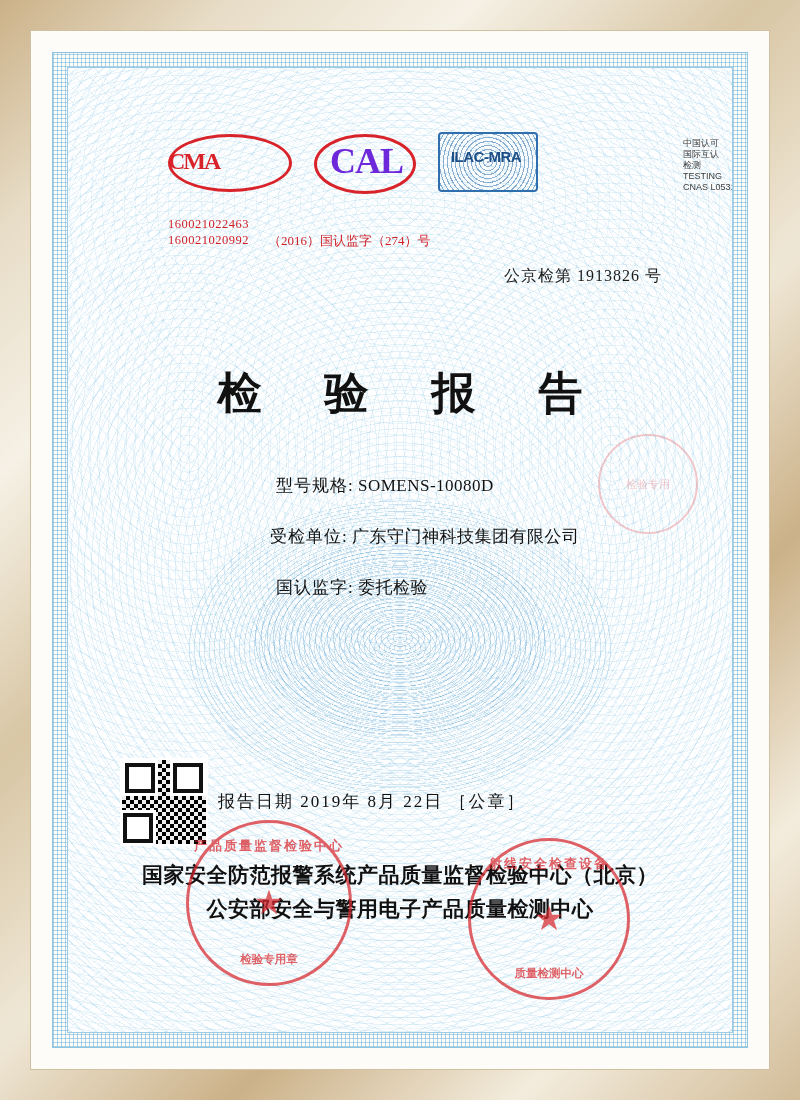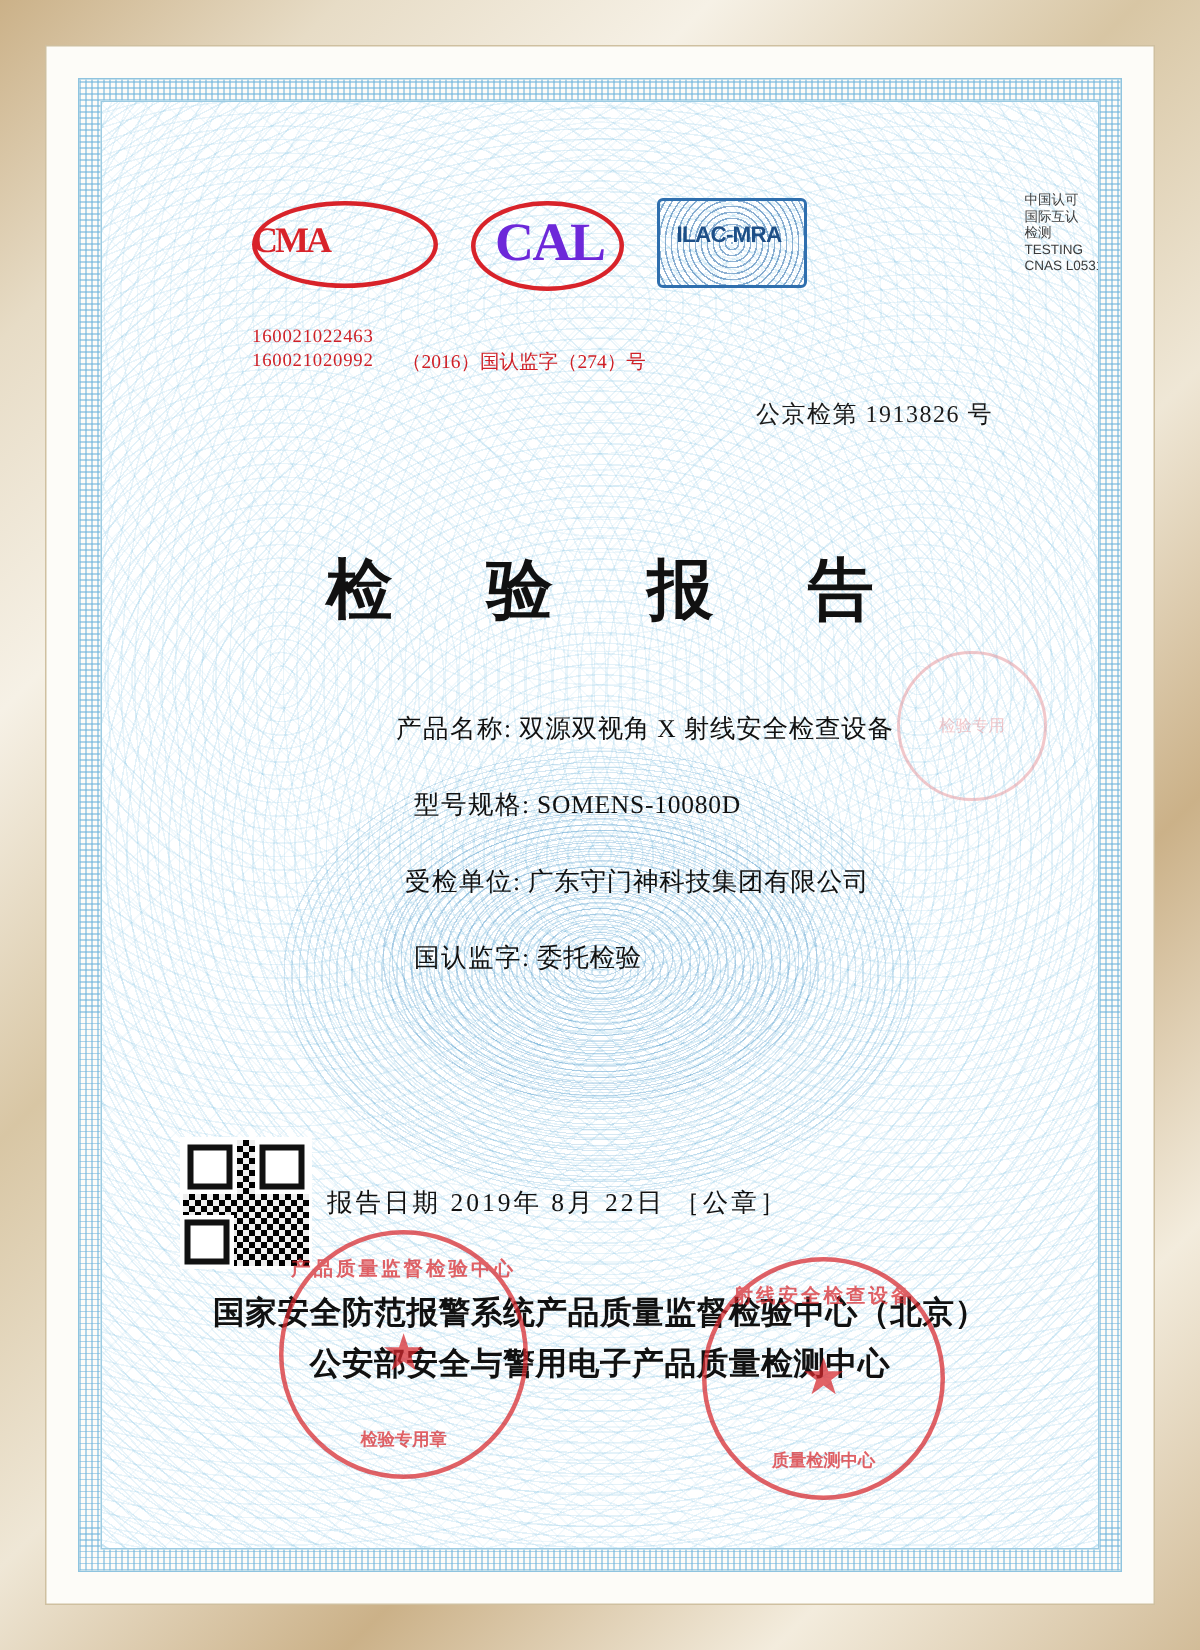--- a/index.html
+++ b/index.html
@@ -105,21 +105,21 @@
   }
   .logo {
     position: absolute;
     top: 0;
     height: 70px;
   }
   .cma { left: 30px; width: 120px; }
   .cal { left: 170px; width: 110px; }
   .ilac { left: 300px; width: 100px; }
   .cnas { left: 410px; width: 130px; }
-  .testing { left: 545px; width: 90px; top: 2px; }
+  .testing { left: 545px; width: 90px; top: 12px; }
 
   .cma-text {
     font-family: "Liberation Serif", serif;
     font-size: 24px;
     font-weight: bold;
     color: #d8232a;
     letter-spacing: -2px;
     line-height: 70px;
     position: relative;
     z-index: 2;
@@ -423,24 +423,20 @@
       <div>160021022463</div>
       <div>160021020992</div>
     </div>
     <div class="code-right">（2016）国认监字（274）号</div>
 
     <div class="report-no">公京检第 1913826 号</div>
 
     <div class="title">检 验 报 告</div>
 
     <div class="fields">
-      <div class="field f1">
-        <span class="label">产品名称:</span>
-        <span class="value">双源双视角 X 射线安全检查设备</span>
-      </div>
       <div class="field f2">
         <span class="label">型号规格:</span>
         <span class="value">SOMENS-10080D</span>
       </div>
       <div class="field f3">
         <span class="label">受检单位:</span>
         <span class="value">广东守门神科技集团有限公司</span>
       </div>
       <div class="field f4">
         <span class="label">国认监字:</span>

